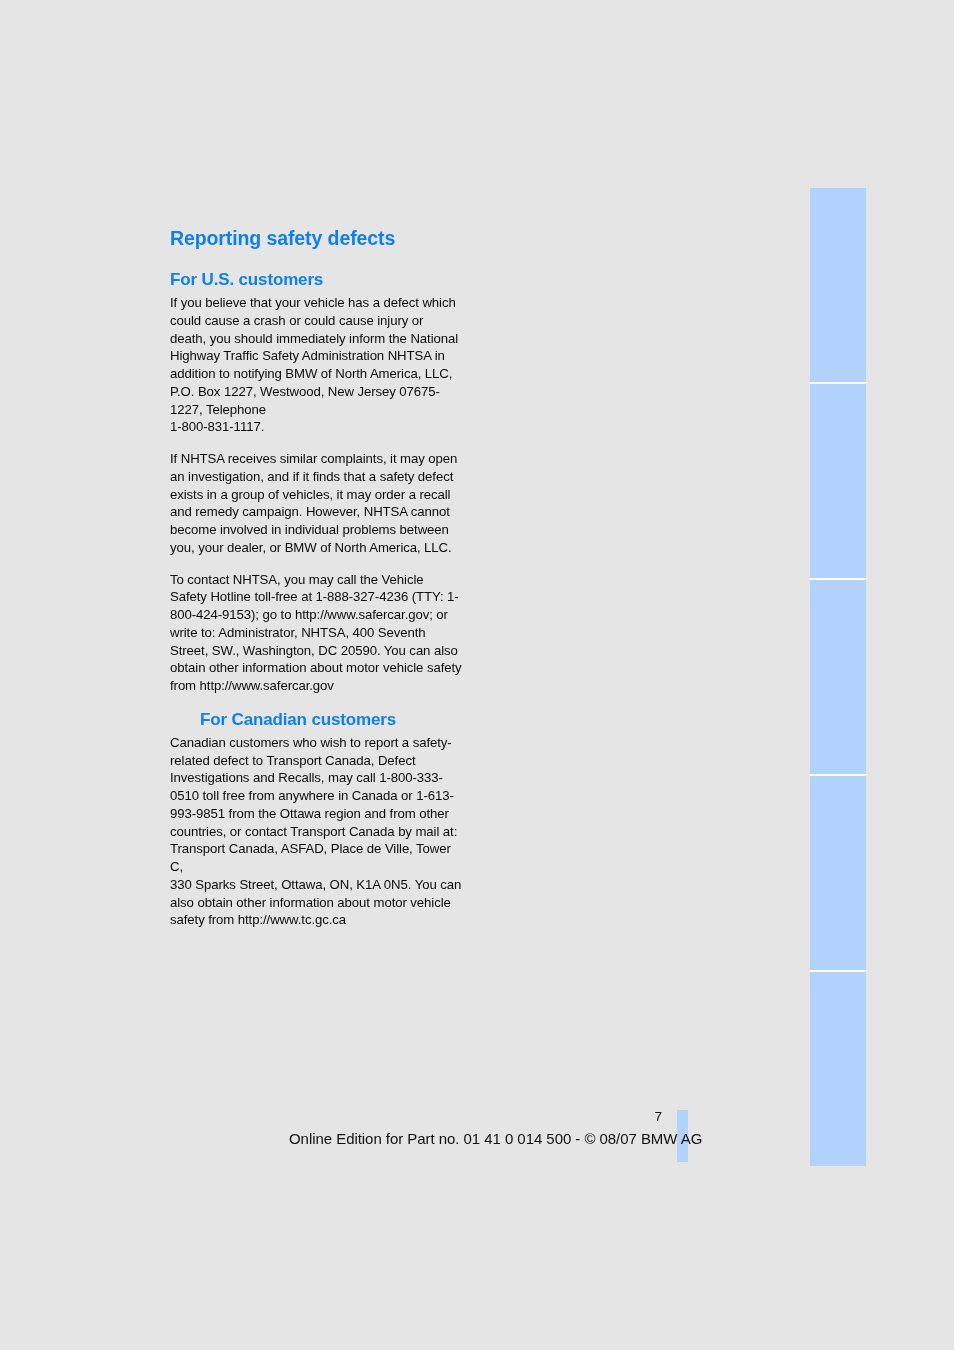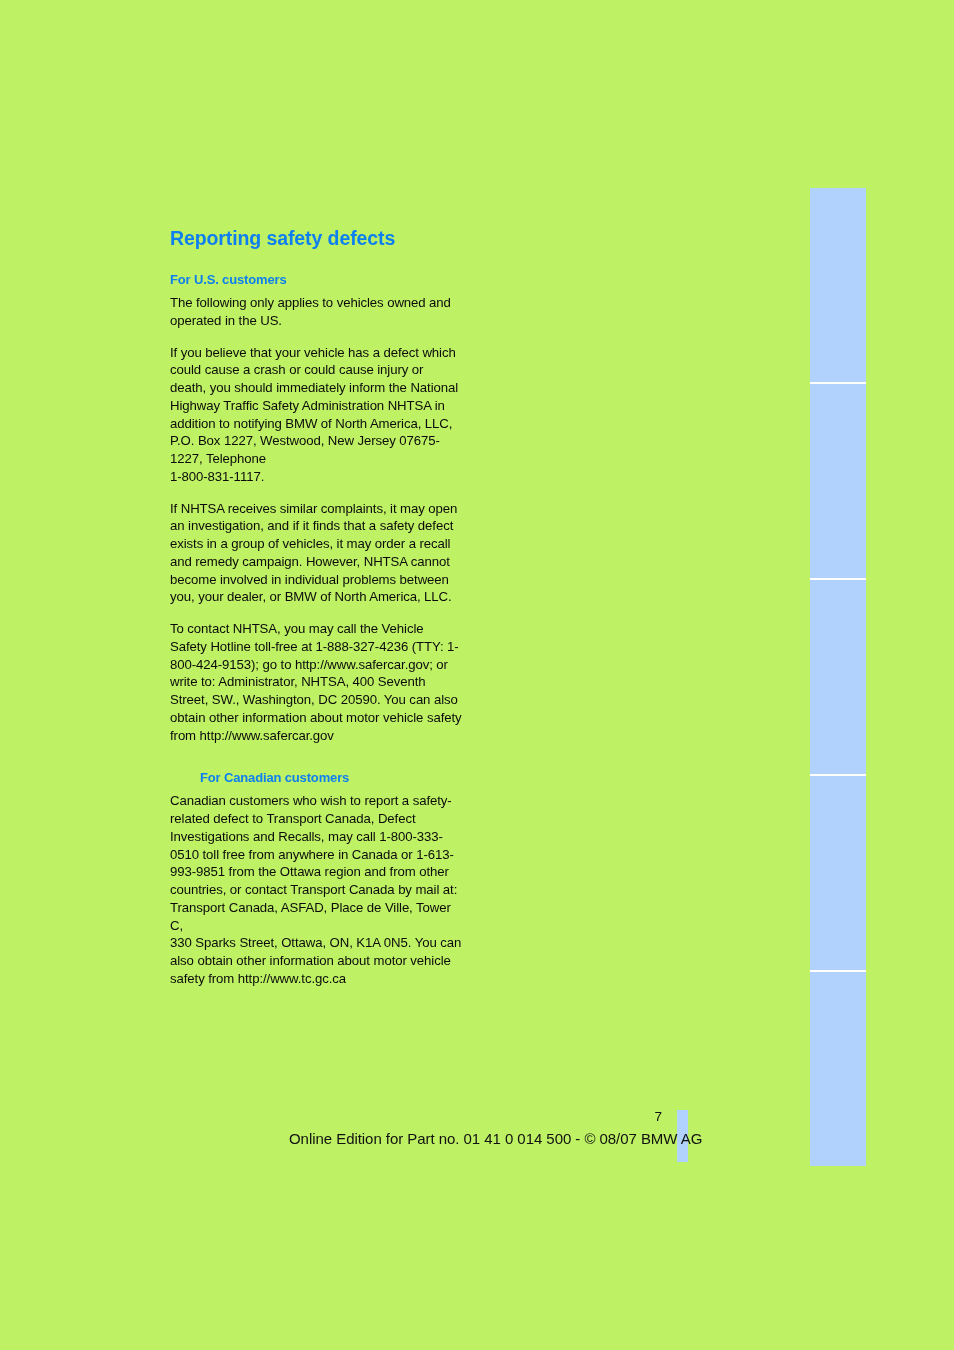--- a/index.html
+++ b/index.html
@@ -12,21 +12,21 @@
     height: 1350px;
     position: relative;
     font-family: "Liberation Sans", sans-serif;
     -webkit-font-smoothing: antialiased;
   }
 
   
   #page {
     position: absolute;
     inset: 0;
-    background: #bef264;
+    background: #e5e5e5;
     overflow: hidden;
   }
 
   
   #content-column {
     position: absolute;
     left: 170px;
     top: 226px;
     width: 292px;
   }
@@ -35,29 +35,29 @@
     color: #0d7ff0;
     font-size: 19.5px;
     font-weight: bold;
     line-height: 24px;
     letter-spacing: -0.1px;
     margin: 0 0 21px 0;
   }
 
   .section-heading {
     color: #0d7ff0;
-    font-size: 13px;
+    font-size: 17px;
     font-weight: bold;
     line-height: 17px;
     letter-spacing: -0.15px;
     margin: 0 0 6px 0;
   }
 
   .section-heading.spaced {
-    margin-top: 25px;
+    margin-top: 16px;
     padding-left: 30px;
   }
 
   .body-paragraph {
     color: #0b0b0b;
     font-size: 13.2px;
     line-height: 17.75px;
     letter-spacing: -0.09px;
     margin: 0 0 14px 0;
     white-space: pre-line;
@@ -131,21 +131,20 @@
 <body>
 
 <div id="page">
 
   <div id="content-column">
 
     <h1 class="chapter-title">Reporting safety defects</h1>
 
     <h2 class="section-heading">For U.S. customers</h2>
 
-    <p class="body-paragraph">The following only applies to vehicles owned and operated in the US.</p>
 
     <p class="body-paragraph">If you believe that your vehicle has a defect which could cause a crash or could cause injury or death, you should immediately inform the National Highway Traffic Safety Administration NHTSA in addition to notifying BMW of North America, LLC, P.O. Box 1227, Westwood, New Jersey 07675-1227, Telephone
 1-800-831-1117.</p>
 
     <p class="body-paragraph">If NHTSA receives similar complaints, it may open an investigation, and if it finds that a safety defect exists in a group of vehicles, it may order a recall and remedy campaign. However, NHTSA cannot become involved in individual problems between you, your dealer, or BMW of North America, LLC.</p>
 
     <p class="body-paragraph">To contact NHTSA, you may call the Vehicle Safety Hotline toll-free at 1-888-327-4236 (TTY: 1-800-424-9153); go to http://www.safercar.gov; or write to: Administrator, NHTSA, 400 Seventh Street, SW., Washington, DC 20590. You can also obtain other information about motor vehicle safety from http://www.safercar.gov</p>
 
     <h2 class="section-heading spaced">For Canadian customers</h2>
 

